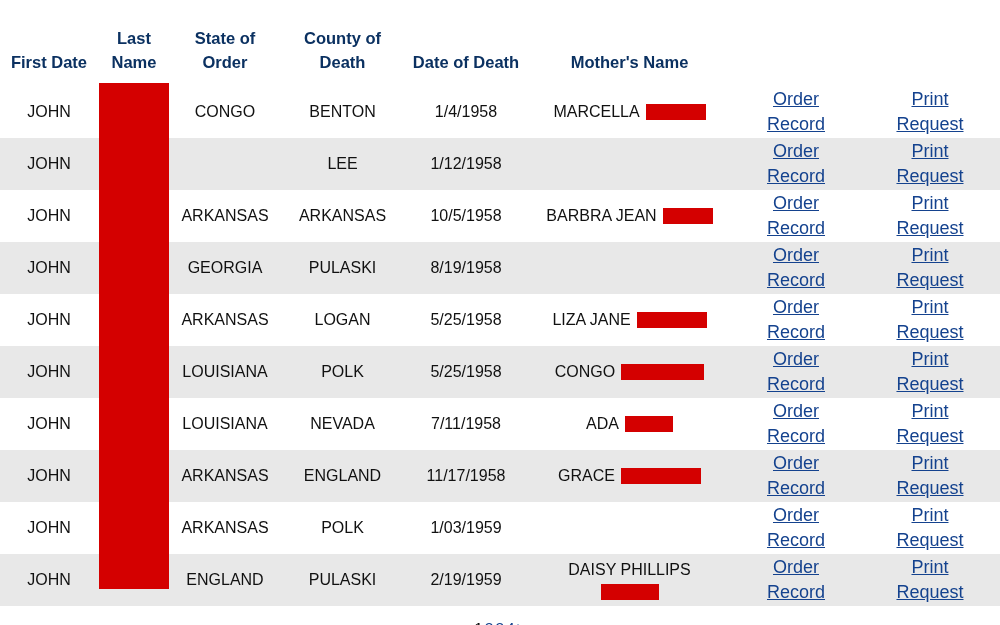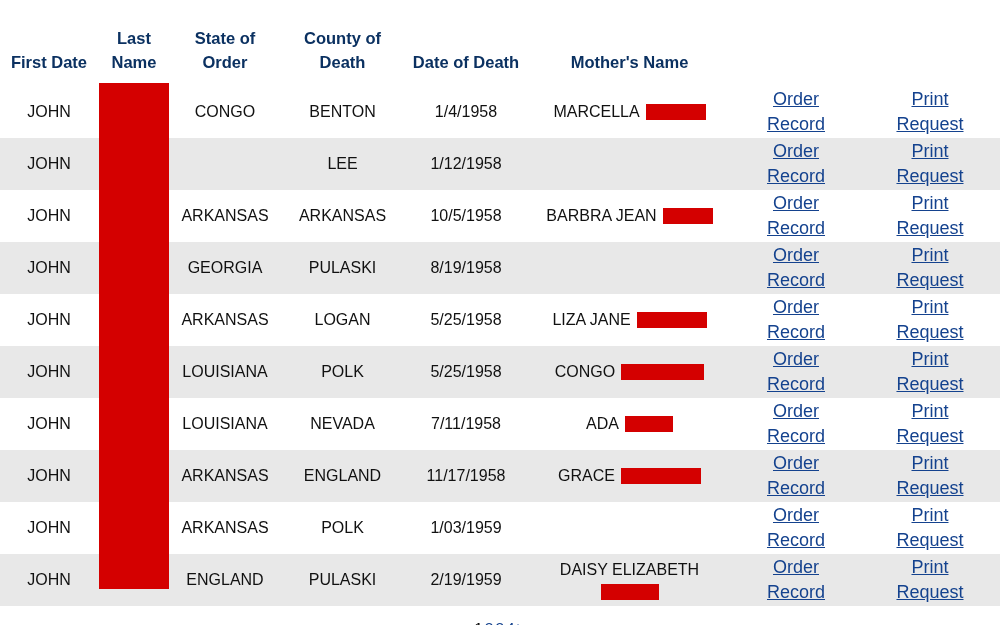--- a/index.html
+++ b/index.html
@@ -354,21 +354,21 @@
               <span style="display: block;">Request</span>
             </a>
           </td>
         </tr>
         <tr class="row-even">
           <td>JOHN</td>
           <td class="cell-last"></td>
           <td>ENGLAND</td>
           <td>PULASKI</td>
           <td>2/19/1959</td>
-          <td class="mother-cell wrapped"><span class="mname">DAISY ELIZABETH</span><span class="redact-bar" style="width: 58px; background: rgb(212, 0, 0);"></span></td>
+          <td class="mother-cell wrapped"><span class="mname">DAISY PHILLIPS</span><span class="redact-bar" style="width: 58px; background: rgb(212, 0, 0);"></span></td>
           <td>
             <a class="action-link">
               <span style="display: block;">Order</span>
               <span style="display: block;">Record</span>
             </a>
           </td>
           <td>
             <a class="action-link">
               <span style="display: block;">Print</span>
               <span style="display: block;">Request</span>

